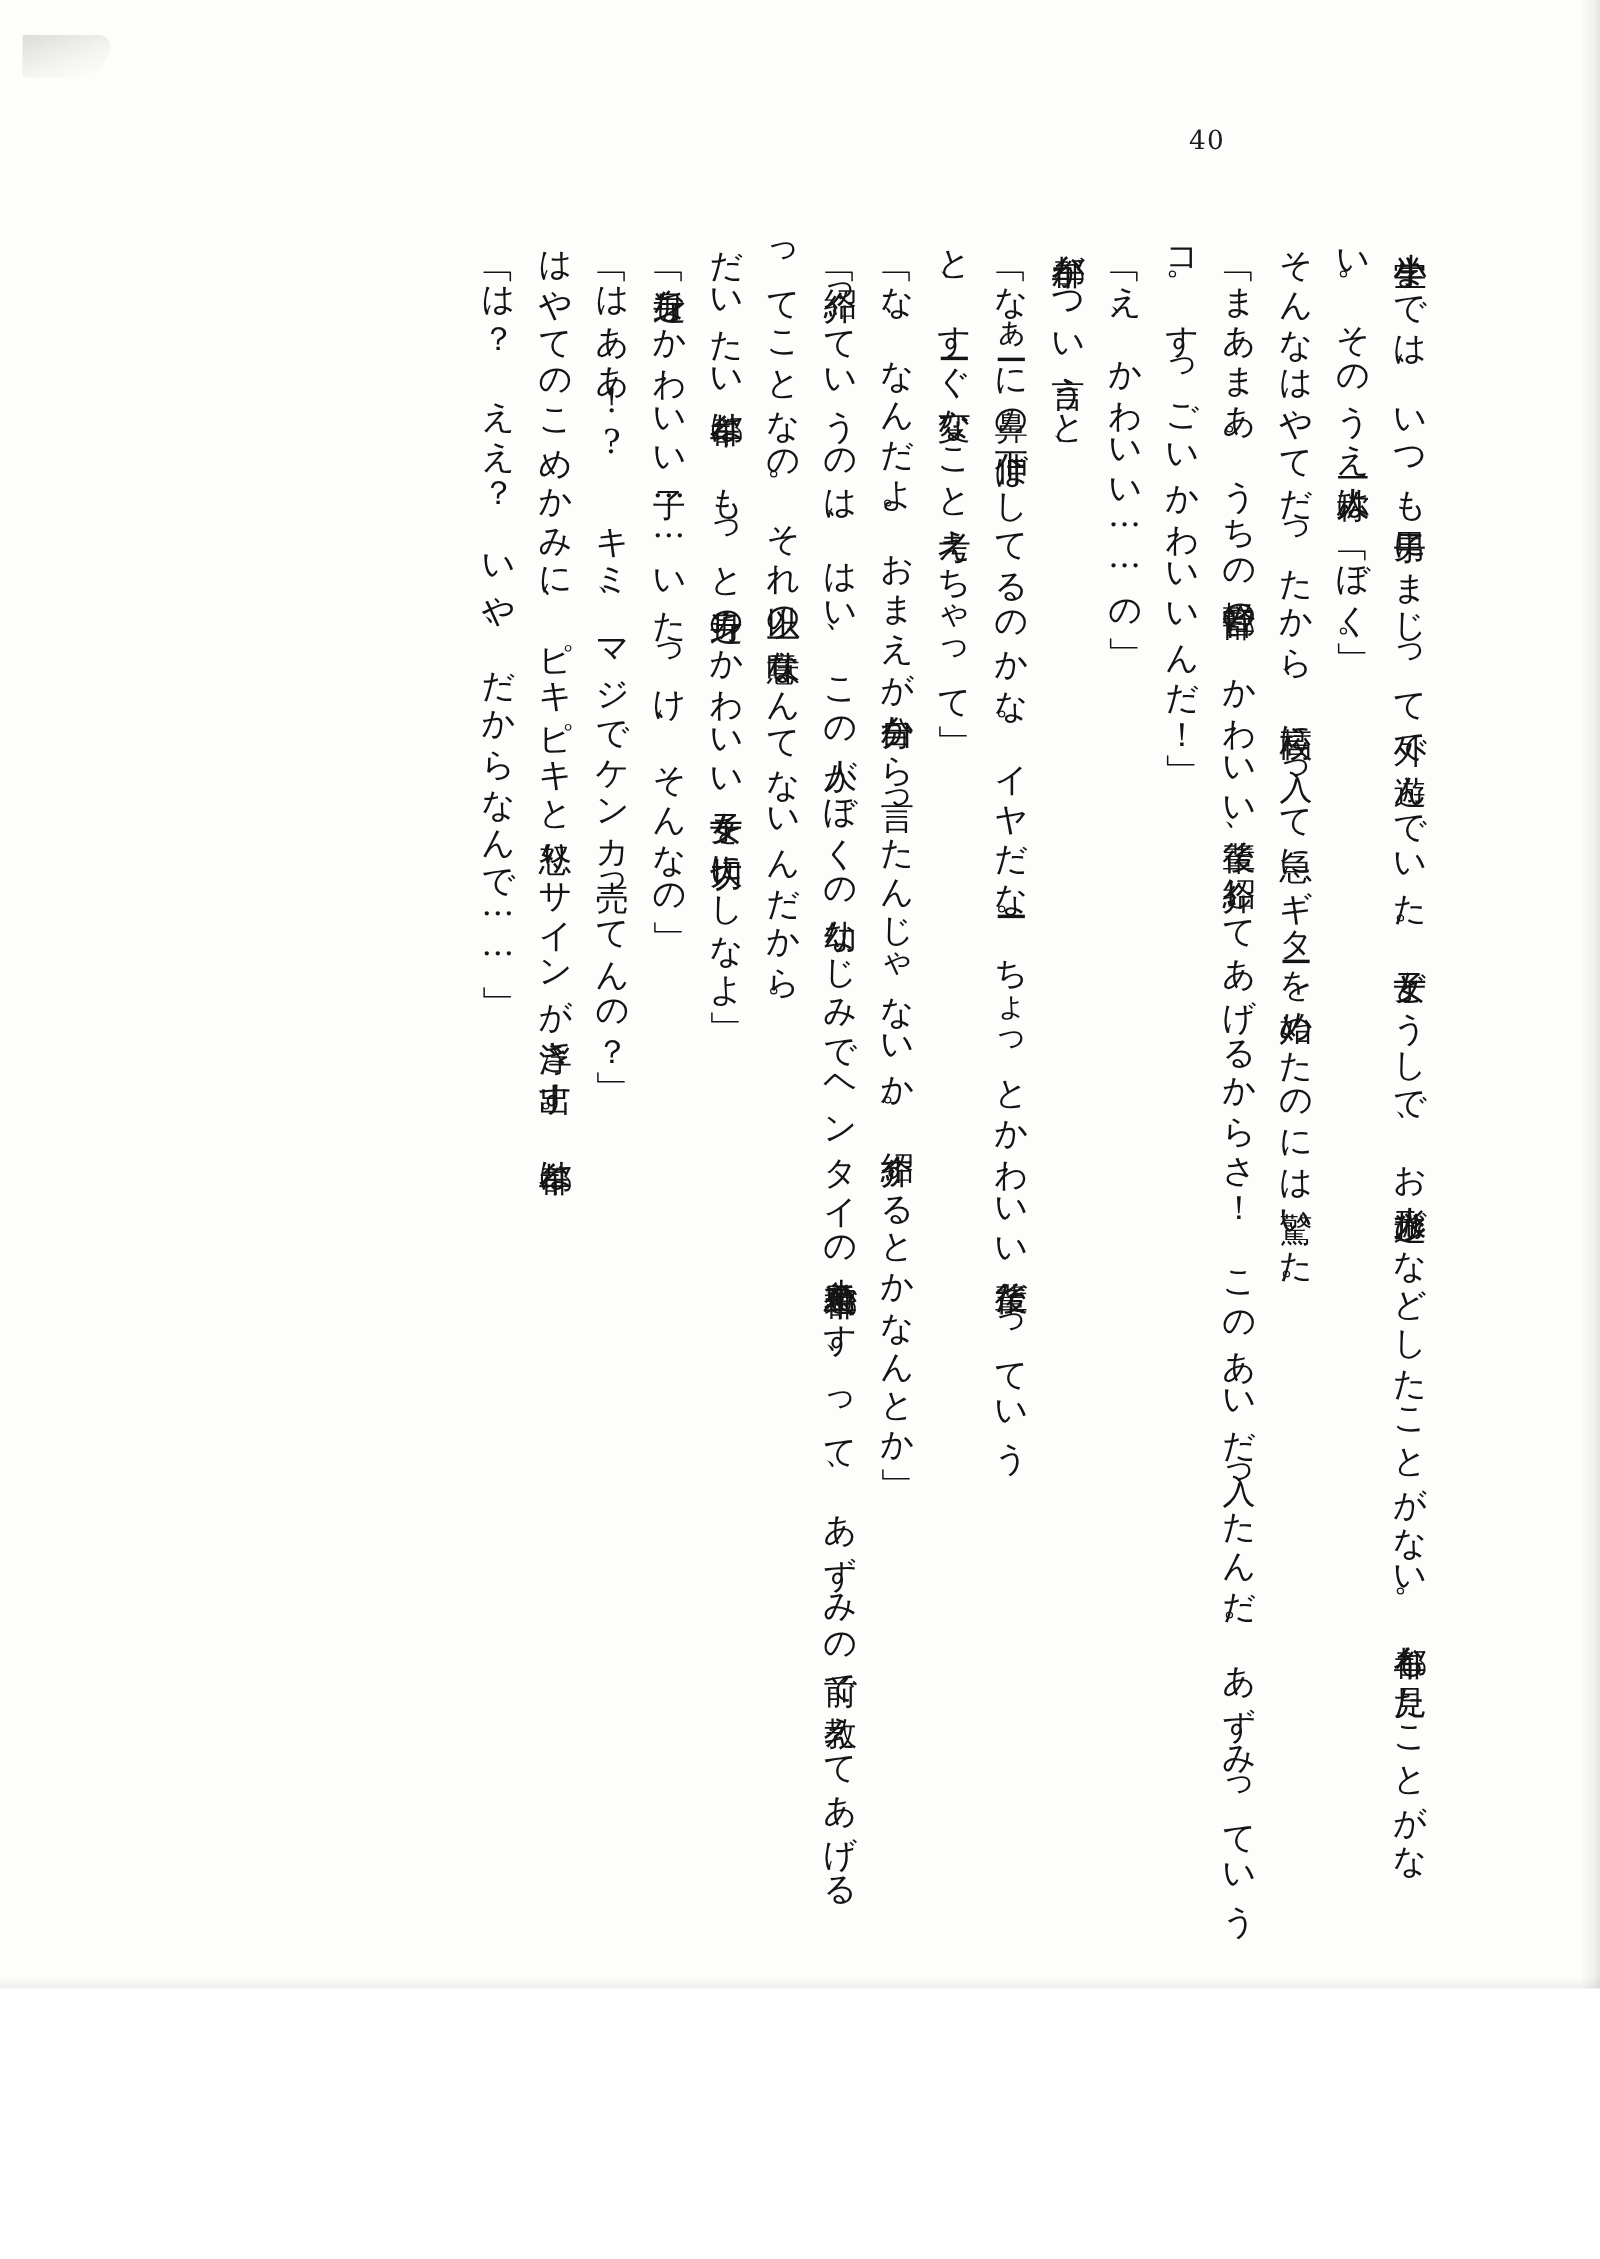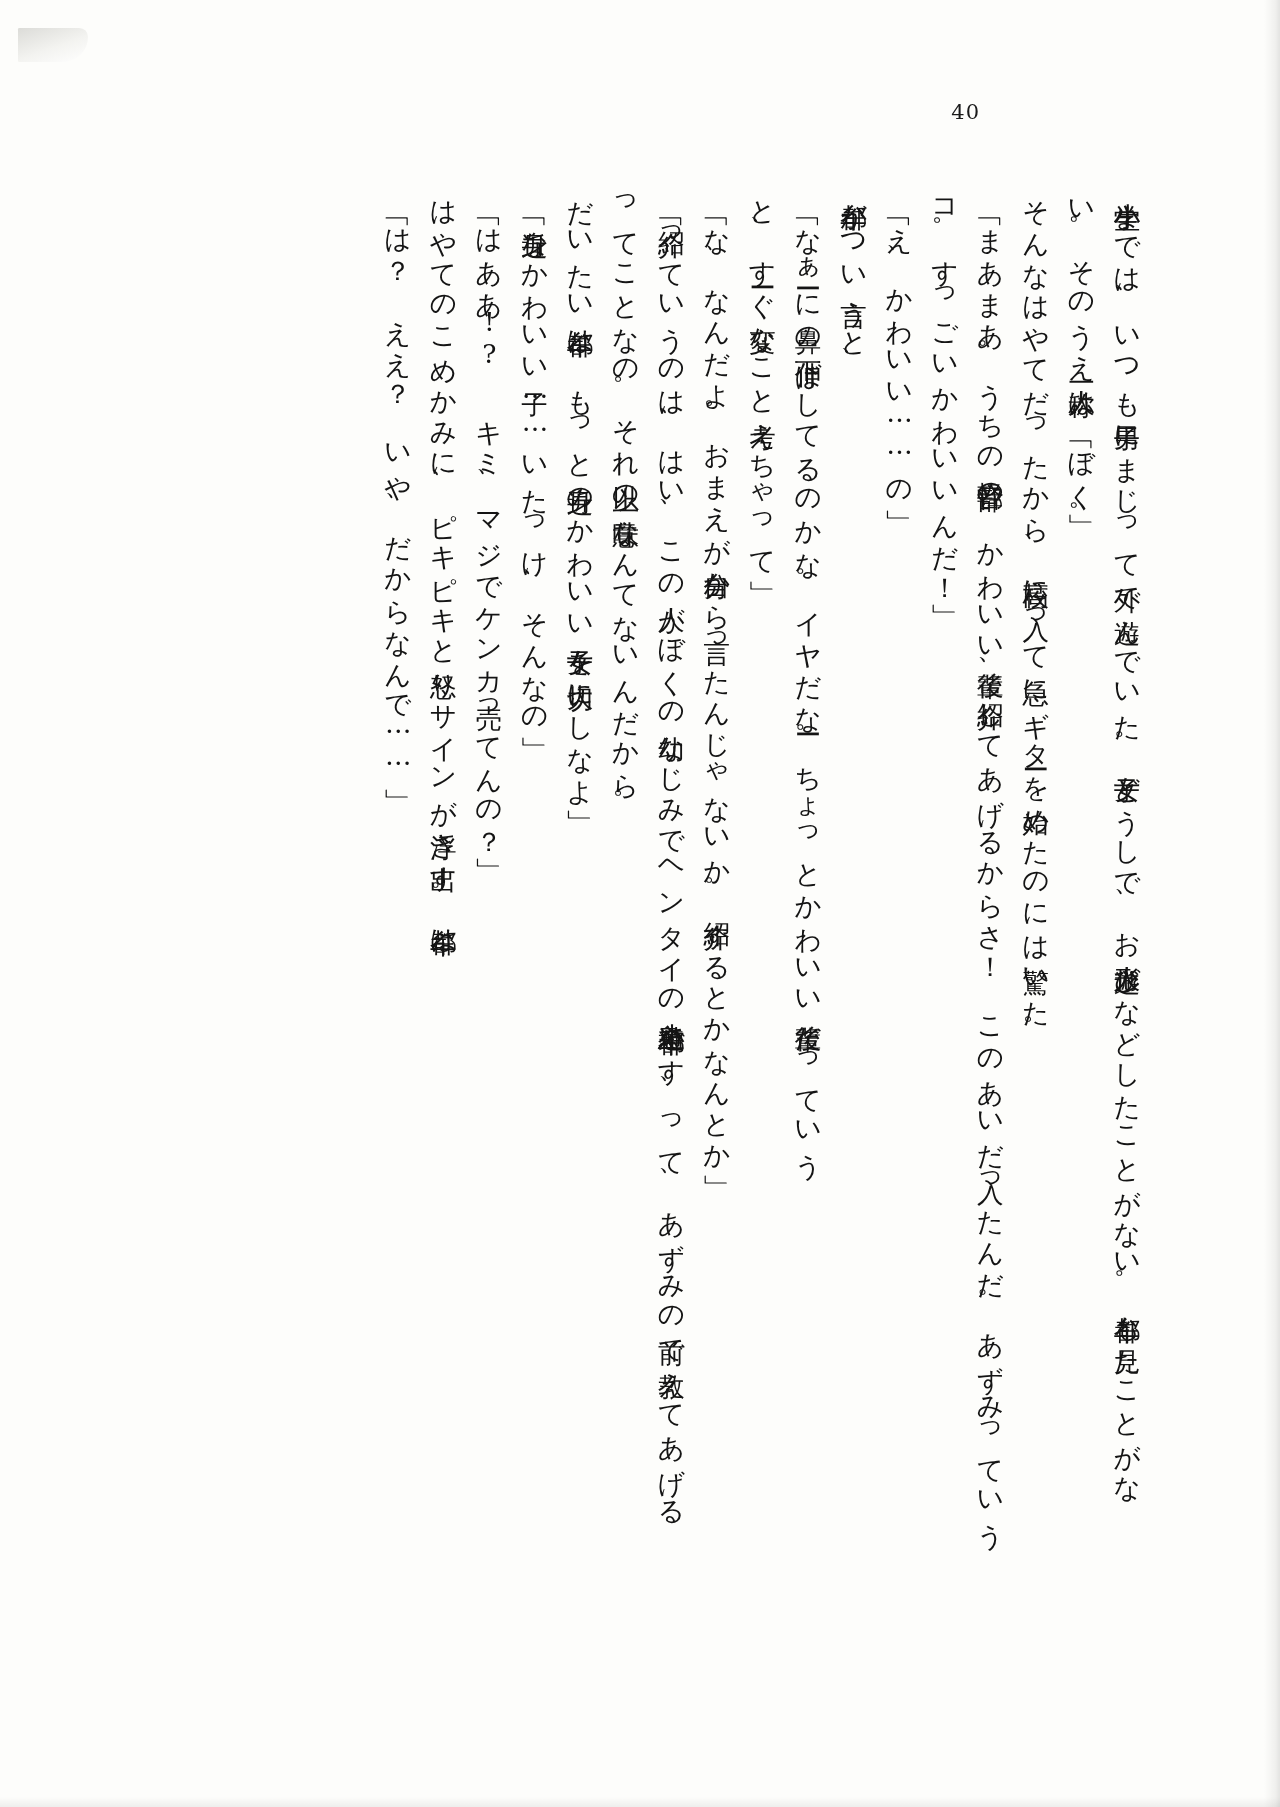--- a/index.html
+++ b/index.html
@@ -3,21 +3,21 @@
 <meta charset="utf-8">
 <style>
   html, body {
     margin: 0;
     padding: 0;
     background: #ffffff;
   }
   #page {
     position: relative;
     width: 1280px;
-    height: 1807px;
+    height: 1591px;
     background: #fdfdfb;
     overflow: hidden;
     font-family: "DejaVu Serif", "Liberation Serif", serif;
   }
 
   
   .scan-corner {
     position: absolute;
     top: 28px;
     left: 18px;

